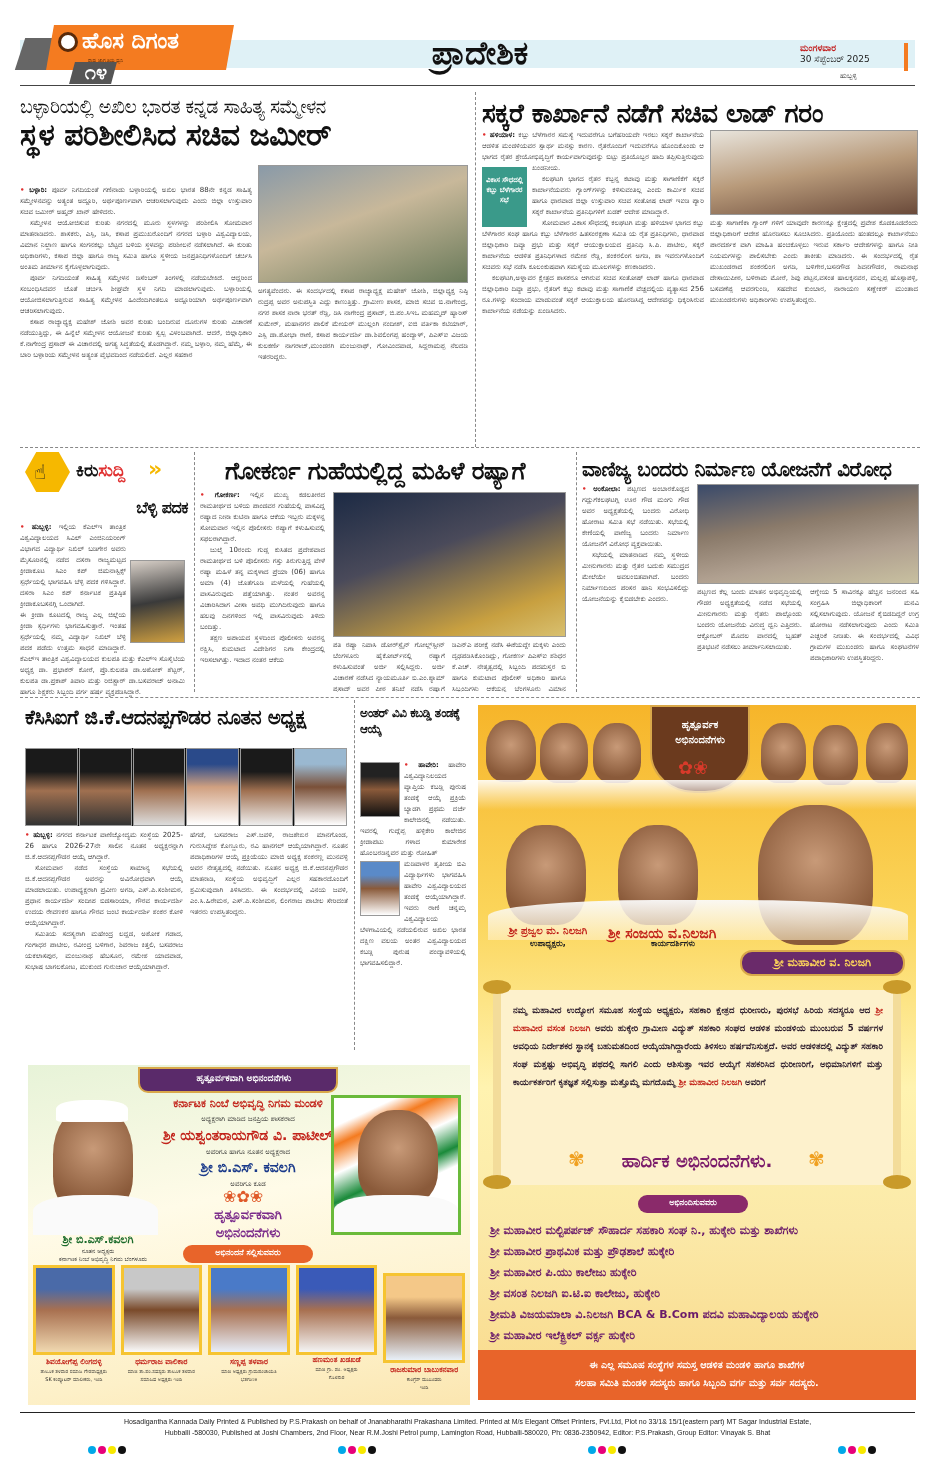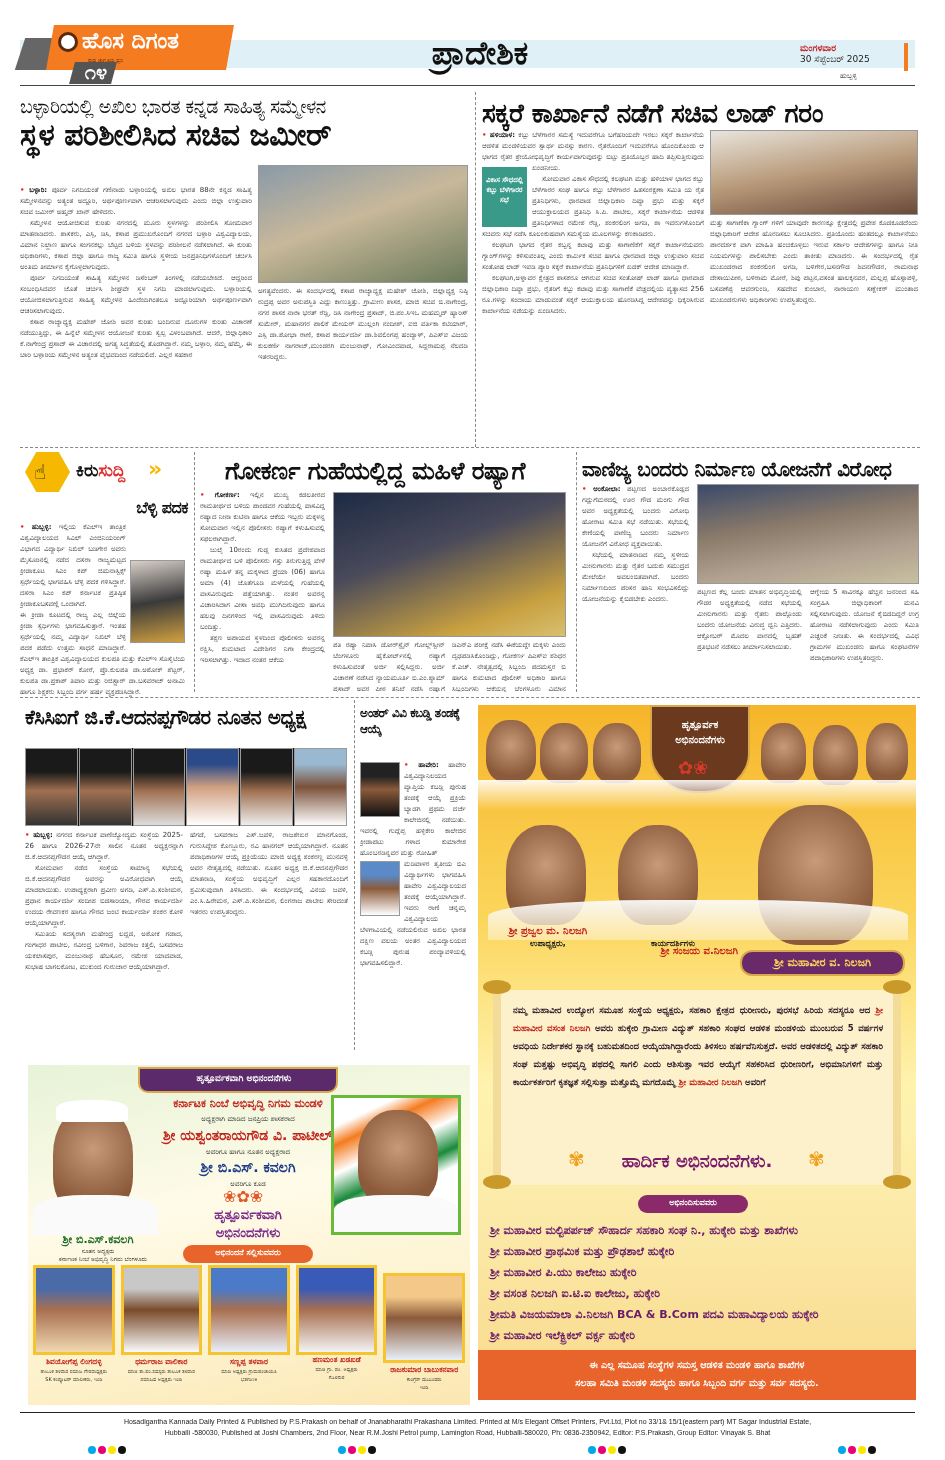--- a/index.html
+++ b/index.html
@@ -57,42 +57,42 @@
 </div>
 
 <div class="abs vsep" style="left:475px;top:92px;height:355px;"></div>
 
 <div class="abs" style="left:482px;top:90px;width:440px;height:240px;">
   <div class="abs headline" style="left:0;top:8px;font-size:26px;font-weight:900;">ಸಕ್ಕರೆ ಕಾರ್ಖಾನೆ ನಡೆಗೆ ಸಚಿವ ಲಾಡ್ ಗರಂ</div>
   <div class="abs body-text" style="left:0;top:40px;width:222px;height:300px;overflow:hidden;">
     <span class="dateline">ಹಳಿಯಾಳ:</span>
     <span>ಕಬ್ಬು ಬೆಳೆಗಾರರ ಸಮಸ್ಯೆ ಇದುವರೆಗೂ ಬಗೆಹರಿಯದೇ ಇರಲು ಸಕ್ಕರೆ ಕಾರ್ಖಾನೆಯ ಆಡಳಿತ ಮಂಡಳಿಯವರ ಸ್ವಾರ್ಥ ಮನಸ್ಸು ಕಾರಣ. ರೈತರೊಂದಿಗೆ ಇದುವರೆಗೂ ಹೊಂದಿಕೊಂಡು ಆ ಭಾಗದ ರೈತರ ಶ್ರೇಯೋಭಿವೃದ್ಧಿಗೆ ಕಾರ್ಯವಾಗುವುದನ್ನು ಬಿಟ್ಟು ಪ್ರತಿಯೊಬ್ಬರ ಹಾದಿ ತಪ್ಪಿಸುತ್ತಿರುವುದು ಖಂಡನೀಯ.</span>
     <div style="float:left;width:45px;height:60px;margin:4px 5px 2px 0;background:#3a9a8a;color:#fff;font-size:7px;font-weight:bold;text-align:center;padding-top:8px;line-height:10px;">ವಿಕಾಸ ಸೌಧದಲ್ಲಿ ಕಬ್ಬು ಬೆಳೆಗಾರರ ಸಭೆ</div>
+    <p style="text-indent:10px">ಕಲಘಟಗಿ ಭಾಗದ ರೈತರ ಕಬ್ಬನ್ನ ಕಟಾವು ಮತ್ತು ಸಾಗಾಣಿಕೆಗೆ ಸಕ್ಕರೆ ಕಾರ್ಖಾನೆಯವರು ಗ್ಯಾಂಗ್‌ಗಳನ್ನು ಕಳಿಸುವಂತಿಲ್ಲ ಎಂದು ಕಾರ್ಮಿಕ ಸಚಿವ ಹಾಗೂ ಧಾರವಾಡ ಜಿಲ್ಲಾ ಉಸ್ತುವಾರಿ ಸಚಿವ ಸಂತೋಷ ಲಾಡ್ ಇಐಡಿ ಪ್ಯಾರಿ ಸಕ್ಕರೆ ಕಾರ್ಖಾನೆಯ ಪ್ರತಿನಿಧಿಗಳಿಗೆ ಖಡಕ್ ಆದೇಶ ಮಾಡಿದ್ದಾರೆ.</p>
     <p style="text-indent:10px">ಸೋಮವಾರ ವಿಕಾಸ ಸೌಧದಲ್ಲಿ ಕಲಘಟಗಿ ಮತ್ತು ಹಳಿಯಾಳ ಭಾಗದ ಕಬ್ಬು ಬೆಳೆಗಾರರ ಸಂಘ ಹಾಗೂ ಕಬ್ಬು ಬೆಳೆಗಾರರ ಹಿತಸಂರಕ್ಷಣಾ ಸಮಿತಿ ಯ ರೈತ ಪ್ರತಿನಿಧಿಗಳು, ಧಾರವಾಡ ಜಿಲ್ಲಾಧಿಕಾರಿ ದಿವ್ಯಾ ಪ್ರಭು ಮತ್ತು ಸಕ್ಕರೆ ಆಯುಕ್ತಾಲಯದ ಪ್ರತಿನಿಧಿ ಸಿ.ಪಿ. ಪಾಟೀಲ, ಸಕ್ಕರೆ ಕಾರ್ಖಾನೆಯ ಆಡಳಿತ ಪ್ರತಿನಿಧಿಗಳಾದ ರಮೇಶ ರೆಡ್ಡಿ, ಶಂಕರಲಿಂಗ ಅಗಡಿ, ಶಾ ಇವರುಗಳೊಂದಿಗೆ ಸಚಿವರು ಸಭೆ ನಡೆಸಿ ಕೂಲಂಕುಷವಾಗಿ ಸಮಸ್ಯೆಯ ಮೂಲಗಳನ್ನು ಕಣಕಾಡಿದರು.</p>
-    <p style="text-indent:10px">ಕಲಘಟಗಿ ಭಾಗದ ರೈತರ ಕಬ್ಬನ್ನ ಕಟಾವು ಮತ್ತು ಸಾಗಾಣಿಕೆಗೆ ಸಕ್ಕರೆ ಕಾರ್ಖಾನೆಯವರು ಗ್ಯಾಂಗ್‌ಗಳನ್ನು ಕಳಿಸುವಂತಿಲ್ಲ ಎಂದು ಕಾರ್ಮಿಕ ಸಚಿವ ಹಾಗೂ ಧಾರವಾಡ ಜಿಲ್ಲಾ ಉಸ್ತುವಾರಿ ಸಚಿವ ಸಂತೋಷ ಲಾಡ್ ಇಐಡಿ ಪ್ಯಾರಿ ಸಕ್ಕರೆ ಕಾರ್ಖಾನೆಯ ಪ್ರತಿನಿಧಿಗಳಿಗೆ ಖಡಕ್ ಆದೇಶ ಮಾಡಿದ್ದಾರೆ.</p>
     <p style="text-indent:10px">ಕಲಘಟಗಿ,ಅಳ್ನಾವರ ಕ್ಷೇತ್ರದ ಶಾಸಕರೂ ಆಗಿರುವ ಸಚಿವ ಸಂತೋಷ್ ಲಾಡ್ ಹಾಗೂ ಧಾರವಾಡ ಜಿಲ್ಲಾಧಿಕಾರಿ ದಿವ್ಯಾ ಪ್ರಭು, ರೈತರಿಗೆ ಕಬ್ಬು ಕಟಾವು ಮತ್ತು ಸಾಗಾಣಿಕೆ ವೆಚ್ಚದಲ್ಲಿಯ ವ್ಯತ್ಯಾಸದ 256 ರೂ.ಗಳನ್ನು ಸಂದಾಯ ಮಾಡುವಂತೆ ಸಕ್ಕರೆ ಆಯುಕ್ತಾಲಯ ಹೊರಡಿಸಿದ್ದ ಆದೇಶವನ್ನು ಧಿಕ್ಕರಿಸಿರುವ ಕಾರ್ಖಾನೆಯ ನಡೆಯನ್ನು ಖಂಡಿಸಿದರು.</p>
   </div>
   <div class="abs photo room" style="left:228px;top:40px;width:208px;height:85px;"></div>
   <div class="abs body-text" style="left:228px;top:128px;width:208px;height:220px;overflow:hidden;">ಮತ್ತು ಸಾಗಾಣಿಕಾ ಗ್ಯಾಂಗ್ ಗಳಿಗೆ ಯಾವುದೇ ಕಾರಣಕ್ಕೂ ಕ್ಷೇತ್ರದಲ್ಲಿ ಪ್ರವೇಶ ಕೊಡಕೂಡದೆಂದು ಜಿಲ್ಲಾಧಿಕಾರಿಗೆ ಆದೇಶ ಹೊರಡಿಸಲು ಸೂಚಿಸಿದರು. ಪ್ರತಿಯೊಂದು ಹಂತದಲ್ಲೂ ಕಾರ್ಖಾನೆಯು ಪಾರದರ್ಶಕ ವಾಗಿ ಮಾಹಿತಿ ಹಂಚಿಕೊಳ್ಳಲು ಇರುವ ಸರ್ಕಾರಿ ಆದೇಶಗಳನ್ನು ಹಾಗೂ ನೀತಿ ನಿಯಮಗಳನ್ನು ಪಾಲಿಸಬೇಕು ಎಂದು ತಾಕೀತು ಮಾಡಿದರು. ಈ ಸಂದರ್ಭದಲ್ಲಿ ರೈತ ಮುಖಂಡರಾದ ಶಂಕರಲಿಂಗ ಅಗಡಿ, ಬಳಿಗೇರ,ಬಸನಗೌಡ ಶಿವನಗೌಡರ, ರಾಮನಾಥ ದೇಸಾಯಿಪೀಠ, ಬಳಿರಾಮ ಮೋರೆ, ಶಿವು ಪಟ್ಟನ,ವಸಂತ ಹಾಲಕ್ಕನವರ, ಮಲ್ಲಪ್ಪ ಹೊಸ್ಸಾಪಳ್ಳಿ, ಬಸವಣೆಪ್ಪ ಆವರಗುಂಡಿ, ಸಹದೇವ ಕುಂಬಾರ, ನಾರಾಯಣ ಸಣ್ಣೇಕರ್ ಮುಂತಾದ ಮುಖಂಡರುಗಳು ಅಧಿಕಾರಿಗಳು ಉಪಸ್ಥಿತರಿದ್ದರು.</div>
 </div>
 
 <div class="abs hsep" style="left:20px;top:447px;width:900px;"></div>
 
 <div class="abs" style="left:20px;top:452px;width:168px;height:240px;">
   <div class="abs" style="left:5px;top:0;width:45px;height:40px;background:#f6b800;clip-path:polygon(25% 0,75% 0,100% 50%,75% 100%,25% 100%,0 50%);"></div>
   <div class="abs" style="left:14px;top:8px;font-size:20px;">☝</div>
   <div class="abs" style="left:56px;top:8px;font-size:17px;font-weight:bold;white-space:nowrap;">
     <span style="color:#111;">ಕಿರು</span><span style="color:#e03030;">ಸುದ್ದಿ</span>
   </div>
   <div class="abs" style="left:128px;top:4px;font-size:22px;color:#f6b800;font-weight:bold;">»</div>
   <div class="abs headline" style="right:0;top:46px;font-size:16px;">ಬೆಳ್ಳಿ ಪದಕ</div>
   <div class="abs body-text" style="left:0;top:70px;width:165px;height:175px;overflow:hidden;">
     <span class="dateline">ಹುಬ್ಬಳ್ಳಿ:</span>
     <div class="photo" style="float:right;width:55px;height:83px;margin:38px 0 2px 4px;background:linear-gradient(170deg,#d8d0c8,#3a3a3a 50%,#d0a040);"></div>
-    <span>ಇಲ್ಲಿಯ ಕೆಎಲ್‌ಇ ತಾಂತ್ರಿಕ ವಿಶ್ವವಿದ್ಯಾಲಯದ ಸಿವಿಲ್ ಎಂಜಿನಿಯರಿಂಗ್ ವಿಭಾಗದ ವಿದ್ಯಾರ್ಥಿ ನಿಖಿಲ್ ಬಡಿಗೇರ ಅವರು ಮೈಸೂರಿನಲ್ಲಿ ನಡೆದ ದಸರಾ ರಾಜ್ಯಮಟ್ಟದ ಕ್ರೀಡಾಕೂಟ ಸಿಎಂ ಕಪ್ ಜಿಮನಾಸ್ಟಿಕ್ಸ್ ಸ್ಪರ್ಧೆಯಲ್ಲಿ ಭಾಗವಹಿಸಿ ಬೆಳ್ಳಿ ಪದಕ ಗಳಿಸಿದ್ದಾರೆ. ದಸರಾ ಸಿಎಂ ಕಪ್ ಕರ್ನಾಟಕ ಪ್ರತಿಷ್ಠಿತ ಕ್ರೀಡಾಕೂಬಸವಣ್ಲಿ ಒಂದಾಗಿದೆ.</span>
+    <span>ಇಲ್ಲಿಯ ಕೆಎಲ್‌ಇ ತಾಂತ್ರಿಕ ವಿಶ್ವವಿದ್ಯಾಲಯದ ಸಿವಿಲ್ ಎಂಜಿನಿಯರಿಂಗ್ ವಿಭಾಗದ ವಿದ್ಯಾರ್ಥಿ ನಿಖಿಲ್ ಬಡಿಗೇರ ಅವರು ಮೈಸೂರಿನಲ್ಲಿ ನಡೆದ ದಸರಾ ರಾಜ್ಯಮಟ್ಟದ ಕ್ರೀಡಾಕೂಟ ಸಿಎಂ ಕಪ್ ಜಿಮನಾಸ್ಟಿಕ್ಸ್ ಸ್ಪರ್ಧೆಯಲ್ಲಿ ಭಾಗವಹಿಸಿ ಬೆಳ್ಳಿ ಪದಕ ಗಳಿಸಿದ್ದಾರೆ. ದಸರಾ ಸಿಎಂ ಕಪ್ ಕರ್ನಾಟಕ ಪ್ರತಿಷ್ಠಿತ ಕ್ರೀಡಾಕೂಬಸನಗ್ಲಿ ಒಂದಾಗಿದೆ.</span>
     <p>ಈ ಕ್ರೀಡಾ ಕೂಟದಲ್ಲಿ ರಾಜ್ಯ ಎಲ್ಲ ಜಿಲ್ಲೆಯ ಕ್ರೀಡಾ ಸ್ಪರ್ಧಿಗಳು ಭಾಗವಹಿಸುತ್ತಾರೆ. ಇಂತಹ ಸ್ಪರ್ಧೆಯಲ್ಲಿ ನಮ್ಮ ವಿದ್ಯಾರ್ಥಿ ನಿಖಿಲ್ ಬೆಳ್ಳಿ ಪದಕ ಪಡೆದು ಉತ್ತಮ ಸಾಧನೆ ಮಾಡಿದ್ದಾರೆ. ಕೆಎಲ್‌ಇ ತಾಂತ್ರಿಕ ವಿಶ್ವವಿದ್ಯಾಲಯದ ಕುಲಪತಿ ಮತ್ತು ಕೆಎಲ್‌ಇ ಸೊಸೈಟಿಯ ಅಧ್ಯಕ್ಷ ಡಾ. ಪ್ರಭಾಕರ್ ಕೋರೆ, ಪ್ರೊ.ಕುಲಪತಿ ಡಾ.ಅಶೋಕ್ ಶೆಟ್ಟರ್, ಕುಲಪತಿ ಡಾ.ಪ್ರಕಾಶ್ ತಿವಾರಿ ಮತ್ತು ರಿಜಿಸ್ಟ್ರಾರ್ ಡಾ.ಬಸವರಾಜ್ ಅನಾಮಿ ಹಾಗೂ ಶಿಕ್ಷಕರು ಸಿಬ್ಬಂದಿ ವರ್ಗ ಹರ್ಷ ವ್ಯಕ್ತಪಡಿಸಿದ್ದಾರೆ.</p>
   </div>
 </div>
 
 <div class="abs vsep" style="left:194px;top:452px;height:240px;"></div>
 
 <div class="abs" style="left:200px;top:452px;width:370px;height:240px;">
   <div class="abs headline" style="left:25px;top:5px;font-size:24px;font-weight:900;">ಗೋಕರ್ಣ ಗುಹೆಯಲ್ಲಿದ್ದ ಮಹಿಳೆ ರಷ್ಯಾಗೆ</div>
   <div class="abs body-text" style="left:0;top:38px;width:125px;height:200px;overflow:hidden;">
     <span class="dateline">ಗೋಕರ್ಣ:</span>
@@ -104,21 +104,21 @@
   <div class="abs body-text" style="left:133px;top:188px;width:112px;height:52px;overflow:hidden;">ಪತಿ ರಷ್ಯಾ ನಿವಾಸಿ ಡೋರ್‌ಸ್ಟೈನ್ ಗೋಲ್ಡ್‌ಸ್ಟೀನ್ ಬೆಂಗಳೂರು ಹೈಕೋರ್ಟ್‌ನಲ್ಲಿ ರಷ್ಯಾಗೆ ಕಳುಹಿಸುವಂತೆ ಅರ್ಜಿ ಸಲ್ಲಿಸಿದ್ದರು. ಅರ್ಜಿ ವಿಚಾರಣೆ ನಡೆಸಿದ ನ್ಯಾಯಮೂರ್ತಿ ಬಿ.ಎಂ.ಶ್ಯಾಮ್ ಪ್ರಸಾದ್ ಅವರ ಪೀಠ ತನಿಖೆ ನಡೆಸಿ ರಷ್ಯಾಗೆ ಕಳುಹಿಸಲು ಸೂಚಿಸಿತ್ತು. ಇನ್ನು ಗೋಕರ್ಣ ಪೊಲೀಸರು ಈಕೆಯ ಮಕ್ಕಳ</div>
   <div class="abs body-text" style="left:252px;top:188px;width:114px;height:52px;overflow:hidden;">ಡಿಎನ್‌ಎ ಪರೀಕ್ಷೆ ನಡೆಸಿ ಈಕೆಯದ್ದೇ ಮಕ್ಕಳು ಎಂದು ದೃಢಪಡಿಸಿಕೊಂಡಿದ್ದು, ಗೋಕರ್ಣ ಪಿಎಸ್‌ಐ ಶಶಿಧರ ಕೆ.ಎಚ್. ನೇತೃತ್ವದಲ್ಲಿ ಸಿಬ್ಬಂದಿ ಪದಮಸ್ತರ ಬಿ ಹಾಗೂ ಕುಮಟಾದ ಪೊಲೀಸ್ ಅಧಿಕಾರಿ ಹಾಗೂ ಸಿಬ್ಬಂದಿಗಳು ಆಕೆಯನ್ನ ಬೆಂಗಳೂರು ವಿಮಾನ ನಿಲ್ದಾಣದ ಮೂಲಕ ರಷ್ಯಾಗೆ ಕಳುಹಿಸಿದ್ದಾರೆ.</div>
 </div>
 
 <div class="abs vsep" style="left:576px;top:452px;height:240px;"></div>
 
 <div class="abs" style="left:582px;top:452px;width:340px;height:240px;">
   <div class="abs headline" style="left:0;top:5px;font-size:20px;font-weight:900;">ವಾಣಿಜ್ಯ ಬಂದರು ನಿರ್ಮಾಣ ಯೋಜನೆಗೆ ವಿರೋಧ</div>
   <div class="abs body-text" style="left:0;top:32px;width:107px;height:210px;overflow:hidden;">
     <span class="dateline">ಅಂಕೋಲಾ:</span>
-    <span>ಪಟ್ಟಣದ ಅಂಬಾರಕೊಡ್ಲದ ಗದ್ದುಗೆಮಠದಲ್ಲಿ ಊರ ಗೌಡ ಮಂಗು ಗೌಡ ಅವರ ಅಧ್ಯಕ್ಷತೆಯಲ್ಲಿ ಬಂದರು ವಿರೋಧಿ ಹೋರಾಟ ಸಮಿತಿ ಸಭೆ ನಡೆಯಿತು. ಸಭೆಯಲ್ಲಿ ಕೇಣಿಯಲ್ಲಿ ವಾಣಿಜ್ಯ ಬಂದರು ನಿರ್ಮಾಣ ಯೋಜನೆಗೆ ವಿರೋಧ ವ್ಯಕ್ತವಾಯಿತು.</span>
+    <span>ಪಟ್ಟಣದ ಅಂಬಾರಕೊಡ್ಲದ ಗದ್ದುಗೆಕಲಘಟಗ್ಲಿ ಊರ ಗೌಡ ಮಂಗು ಗೌಡ ಅವರ ಅಧ್ಯಕ್ಷತೆಯಲ್ಲಿ ಬಂದರು ವಿರೋಧಿ ಹೋರಾಟ ಸಮಿತಿ ಸಭೆ ನಡೆಯಿತು. ಸಭೆಯಲ್ಲಿ ಕೇಣಿಯಲ್ಲಿ ವಾಣಿಜ್ಯ ಬಂದರು ನಿರ್ಮಾಣ ಯೋಜನೆಗೆ ವಿರೋಧ ವ್ಯಕ್ತವಾಯಿತು.</span>
     <p style="text-indent:10px">ಸಭೆಯಲ್ಲಿ ಮಾತನಾಡಿದ ನಮ್ಮ ಸ್ಥಳೀಯ ಮೀನುಗಾರರು ಮತ್ತು ರೈತರ ಬದುಕು ಸಮುದ್ರದ ಮೇಲೆಯೇ ಅವಲಂಬಿತವಾಗಿದೆ. ಬಂದರು ನಿರ್ಮಾಣದಿಂದ ಪರಿಸರ ಹಾನಿ ಸಂಭವಿಸಲಿದ್ದು ಯೋಜನೆಯನ್ನು ಕೈಬಿಡಬೇಕು ಎಂದರು.</p>
   </div>
   <div class="abs photo crowd" style="left:115px;top:32px;width:222px;height:100px;"></div>
   <div class="abs body-text" style="left:115px;top:135px;width:105px;height:105px;overflow:hidden;">ಪಟ್ಟಣದ ಕೆಲ್ಲ ಬಂದು ಮಾತನ ಅಭಿವೃದ್ಧಿಯಲ್ಲಿ ಗೌಡರ ಅಧ್ಯಕ್ಷತೆಯಲ್ಲಿ ನಡೆದ ಸಭೆಯಲ್ಲಿ ಮೀನುಗಾರರು ಮತ್ತು ರೈತರು ಪಾಲ್ಗೊಂಡು ಬಂದರು ಯೋಜನೆಯ ವಿರುದ್ಧ ಧ್ವನಿ ಎತ್ತಿದರು. ಆಕ್ಟೋಬರ್ ಮೊದಲ ವಾರದಲ್ಲಿ ಬೃಹತ್ ಪ್ರತಿಭಟನೆ ನಡೆಸಲು ತೀರ್ಮಾನಿಸಲಾಯಿತು.</div>
   <div class="abs body-text" style="left:228px;top:135px;width:109px;height:105px;overflow:hidden;">ಆಗ್ನೇಯ 5 ಸಾವಿರಕ್ಕೂ ಹೆಚ್ಚಿನ ಜನರಿಂದ ಸಹಿ ಸಂಗ್ರಹಿಸಿ ಜಿಲ್ಲಾಧಿಕಾರಿಗೆ ಮನವಿ ಸಲ್ಲಿಸಲಾಗುವುದು. ಯೋಜನೆ ಕೈಬಿಡದಿದ್ದರೆ ಉಗ್ರ ಹೋರಾಟ ನಡೆಸಲಾಗುವುದು ಎಂದು ಸಮಿತಿ ಎಚ್ಚರಿಕೆ ನೀಡಿತು. ಈ ಸಂದರ್ಭದಲ್ಲಿ ವಿವಿಧ ಗ್ರಾಮಗಳ ಮುಖಂಡರು ಹಾಗೂ ಸಂಘಟನೆಗಳ ಪದಾಧಿಕಾರಿಗಳು ಉಪಸ್ಥಿತರಿದ್ದರು.</div>
 </div>
 
 <div class="abs hsep" style="left:20px;top:697px;width:900px;"></div>
 
 <div class="abs" style="left:25px;top:700px;width:325px;height:350px;">
@@ -168,21 +168,21 @@
   <div class="abs face" style="left:335px;top:20px;width:45px;height:60px;"></div>
   <div class="abs face" style="left:388px;top:18px;width:42px;height:60px;"></div>
   <div class="abs" style="left:0;top:75px;width:438px;height:30px;background:linear-gradient(180deg,rgba(255,255,255,0.9),rgba(255,255,255,0));"></div>
 
   <div class="abs face" style="left:28px;top:120px;width:80px;height:100px;"></div>
   <div class="abs face" style="left:140px;top:120px;width:80px;height:100px;"></div>
   <div class="abs face" style="left:280px;top:100px;width:115px;height:140px;"></div>
   <div class="abs" style="left:10px;top:195px;width:420px;height:40px;background:linear-gradient(180deg,rgba(250,250,250,0.95),rgba(255,240,200,0.6));border-radius:40% 40% 0 0;"></div>
   <div class="abs" style="left:5px;top:220px;width:130px;text-align:center;font-size:10px;font-weight:bold;color:#c2231a;">ಶ್ರೀ ಪ್ರಜ್ವಲ ಮ. ನಿಲಜಗಿ</div>
   <div class="abs" style="left:5px;top:234px;width:130px;text-align:center;font-size:8px;font-weight:bold;color:#222;">ಉಪಾಧ್ಯಕ್ಷರು,</div>
-  <div class="abs" style="left:130px;top:220px;width:130px;text-align:right;font-size:10px;font-weight:bold;color:#c2231a;margin-top:20px;">ಶ್ರೀ ಸಂಜಯ ವ.ನಿಲಜಗಿ</div>
+  <div class="abs" style="left:130px;top:220px;width:130px;text-align:left;font-size:14px;font-weight:bold;color:#c2231a;">ಶ್ರೀ ಸಂಜಯ ವ.ನಿಲಜಗಿ</div>
   <div class="abs" style="left:130px;top:234px;width:130px;text-align:center;font-size:8px;font-weight:bold;color:#222;">ಕಾರ್ಯದರ್ಶಿಗಳು</div>
   <div class="abs" style="left:262px;top:245px;width:165px;height:26px;background:#6a2a6a;border:2px solid #d9a84a;border-radius:12px;"></div>
   <div class="abs" style="left:262px;top:251px;width:165px;text-align:center;font-size:11px;font-weight:bold;color:#ffd75a;">ಶ್ರೀ ಮಹಾವೀರ ವ. ನಿಲಜಗಿ</div>
 
   <div class="abs" style="left:15px;top:285px;width:408px;height:195px;background:#fdf1cc;border-left:8px solid #f3dc9a;border-right:8px solid #f3dc9a;"></div>
   <div class="abs" style="left:5px;top:275px;width:28px;height:14px;border-radius:50%;background:#c99a2a;"></div>
   <div class="abs" style="left:405px;top:275px;width:28px;height:14px;border-radius:50%;background:#c99a2a;"></div>
   <div class="abs" style="left:5px;top:470px;width:28px;height:14px;border-radius:50%;background:#c99a2a;"></div>
   <div class="abs" style="left:405px;top:470px;width:28px;height:14px;border-radius:50%;background:#c99a2a;"></div>
   <div class="abs" style="left:35px;top:296px;width:370px;font-size:8.5px;line-height:18px;font-weight:bold;color:#2a1a2a;text-align:justify;">

